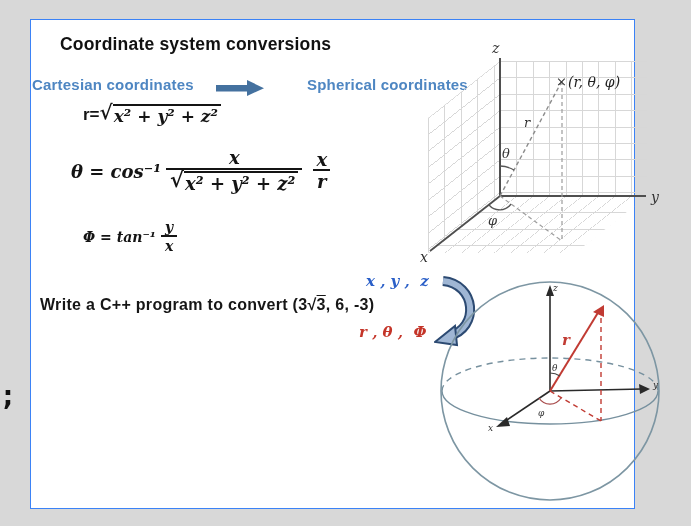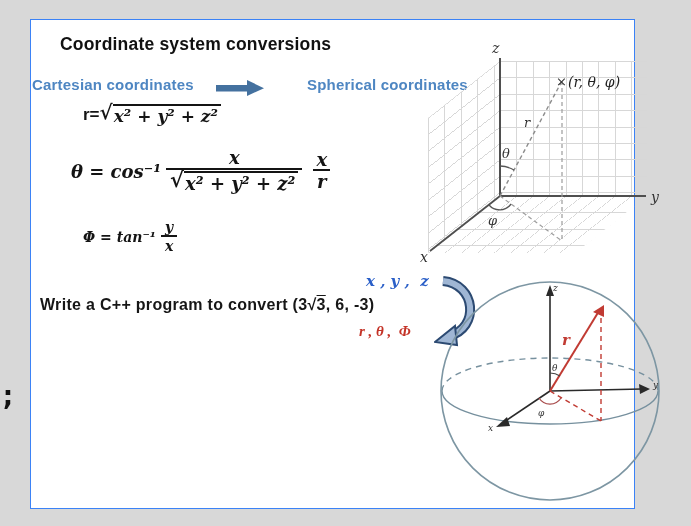--- a/index.html
+++ b/index.html
@@ -31,21 +31,21 @@
   .frac .num{line-height:1.1;padding:0 4px;}
   .frac .den{border-top:2.2px solid #141414;line-height:1.15;padding:1px 4px 0 4px;display:inline-flex;}
 
   
   .task-line{font-size:16px;font-weight:bold;color:#161616;letter-spacing:.3px;white-space:pre;}
   .task1{left:9px;top:276px;}
   .task2{left:9px;top:300px;}
   .ovl{text-decoration:overline;}
   .triplet{font-family:"DejaVu Serif",serif;font-style:italic;font-weight:bold;font-size:15px;white-space:pre;}
   .xyz{left:335px;top:252px;color:#2a5fc8;}
-  .rtp{left:328px;top:303px;color:#c43428;font-family:Liberation Serif, serif;}
+  .rtp{left:328px;top:303px;color:#c43428;}
   .curve-arrow{left:403px;top:252px;}
   .code-frag{left:-42px;top:381px;font-family:"DejaVu Sans",sans-serif;font-size:26px;
              font-weight:bold;color:#101010;letter-spacing:1px;}
 
   
   .wall{position:absolute;background-color:transparent;
         background-image:repeating-linear-gradient(to right,#d7d7d7 0 1px,transparent 1px 16.4px),
                          repeating-linear-gradient(to bottom,#d7d7d7 0 1px,transparent 1px 16.4px);}
   .wall-back{left:469px;top:41px;width:147px;height:135px;}
   .wall-left{left:397px;top:41px;width:72px;height:135px;transform:skewY(-38.4deg);transform-origin:100% 0;}

